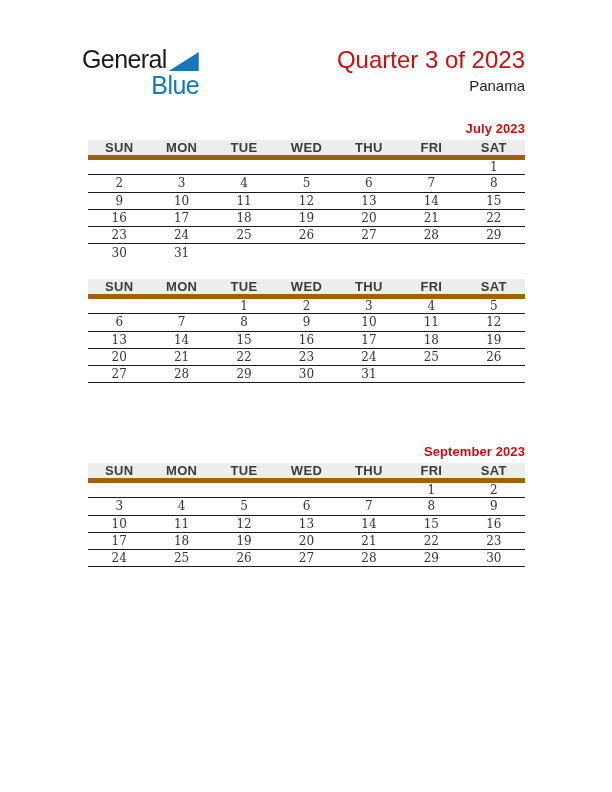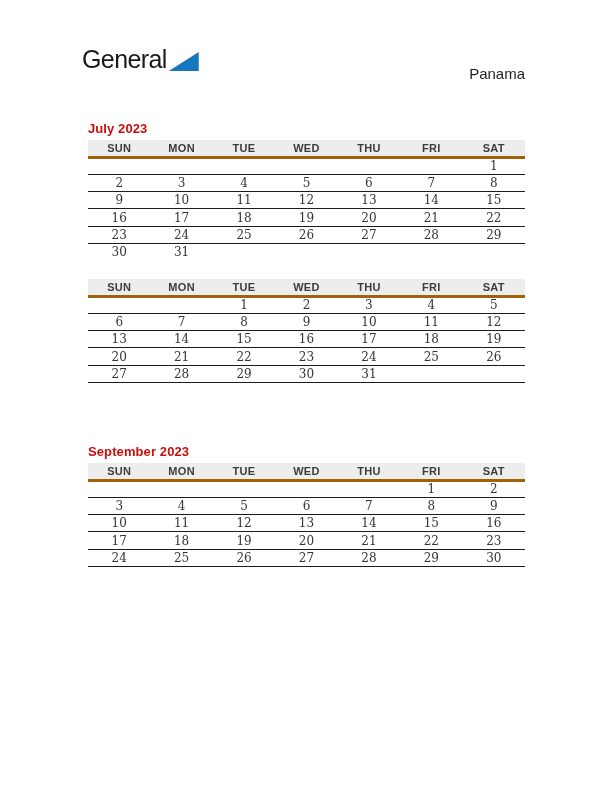--- a/index.html
+++ b/index.html
@@ -60,53 +60,54 @@
   }
   .page-title {
     font-size: 24px;
     font-weight: 400;
     color: #c90e0e;
     line-height: 1.15;
   }
   .page-subtitle {
     font-size: 15px;
     color: #1f1f1f;
-    margin-top: 20px;
+    margin-top: 4px;
     line-height: 1.1;
   }
 
   
   .month {
     position: absolute;
     left: 88px;
     width: 437px;
   }
   .month-label {
     font-size: 13px;
     font-weight: 700;
     color: #c90e0e;
     line-height: 14px;
     margin-bottom: 4px;
     letter-spacing: 0.1px;
+    text-align: right;
   }
   table.cal {
     width: 100%;
     border-collapse: collapse;
     table-layout: fixed;
   }
   table.cal th {
     background: #ededed;
     height: 17px;
-    font-size: 11px;
+    font-size: 13px;
     font-weight: 700;
     letter-spacing: 0.3px;
     color: #3c3c3c;
     text-align: center;
     vertical-align: middle;
-    border-bottom: 3px solid #a16207;
+    border-bottom: 5px solid #a16207;
   }
   table.cal td {
     font-family: "DejaVu Serif", serif;
     font-size: 12px;
     color: #343434;
     text-align: center;
     vertical-align: middle;
     height: 17.3px;
     line-height: 1;
     border-bottom: 1px solid #1c1c1c;
@@ -121,23 +122,25 @@
 </head>
 <body>
 
 <div class="page">
 
   <div class="logo">
     <div class="logo-row">
       <span class="logo-general">General</span>
       <span class="logo-triangle"></span>
     </div>
+    <div class="logo-blue">Blue</div>
   </div>
 
   <div class="title-block">
+    <h1 class="page-title">Quarter 3 of 2023</h1>
     <div class="page-subtitle">Panama</div>
   </div>
 
   <section class="month" id="month-0">
     <h2 class="month-label">July 2023</h2>
     <table class="cal">
         <thead>
           <tr>
             <th>SUN</th>
             <th>MON</th>

